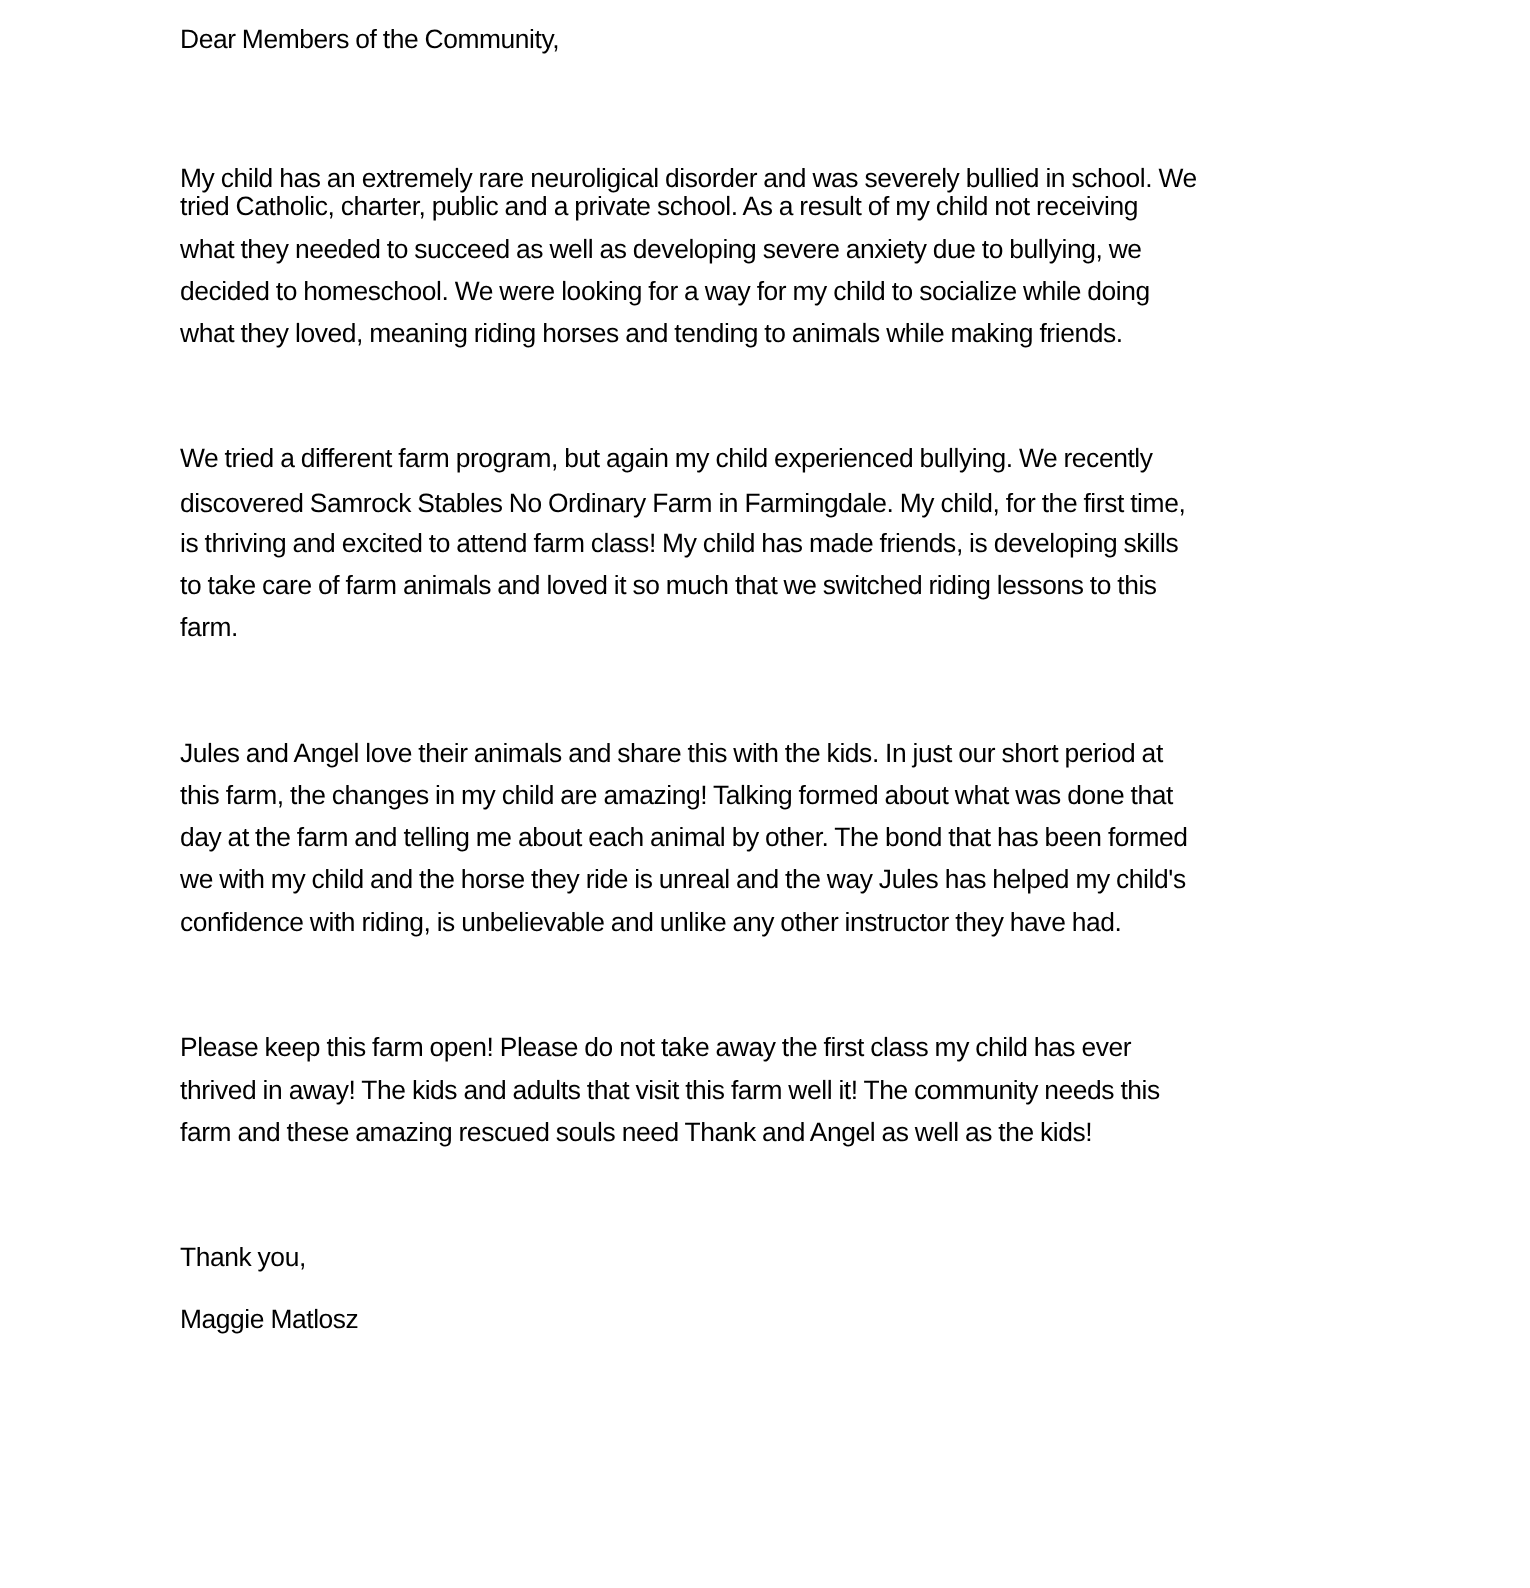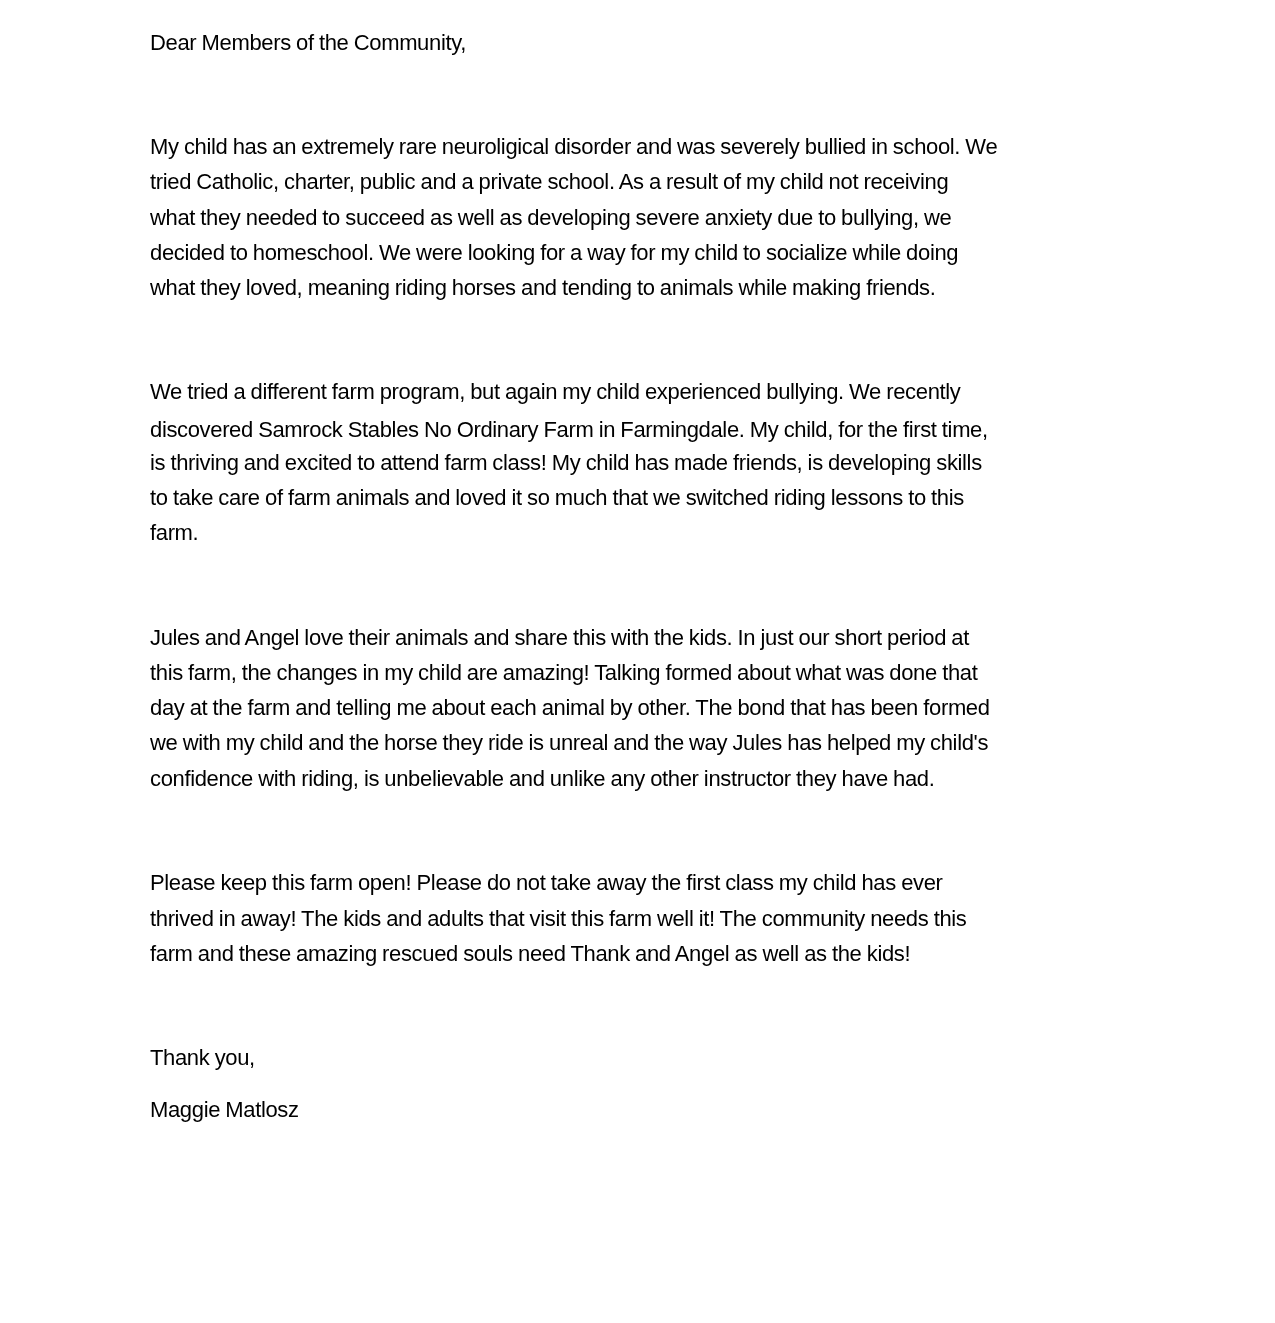--- a/index.html
+++ b/index.html
@@ -22,31 +22,30 @@
       width: 980px;
     }
     .line {
       position: absolute;
       left: 0;
       white-space: nowrap;
       font-size: 22px;
       line-height: 26px;
       letter-spacing: -0.35px;
       word-spacing: -0.5px;
-      margin-top: 10px;
     }
   </style>
 </head>
 <body>
 
 <div class="page">
   <div class="line" style="top:20px">Dear Members of the Community,</div>
 
   <div>
-    <div class="line" style="top:124px">My child has an extremely rare neuroligical disorder and was severely bullied in school. We</div>
+    <div class="line" style="top:136px">My child has an extremely rare neuroligical disorder and was severely bullied in school. We</div>
     <div class="line" style="top:159px">tried Catholic, charter, public and a private school. As a result of my child not receiving</div>
     <div class="line" style="top:195px">what they needed to succeed as well as developing severe anxiety due to bullying, we</div>
     <div class="line" style="top:230px">decided to homeschool. We were looking for a way for my child to socialize while doing</div>
     <div class="line" style="top:265px">what they loved, meaning riding horses and tending to animals while making friends.</div>
   </div>
 
   <div>
     <div class="line" style="top:369px">We tried a different farm program, but again my child experienced bullying.  We recently</div>
     <div class="line" style="top:407px">discovered Samrock Stables No Ordinary Farm in Farmingdale. My child, for the first time,</div>
     <div class="line" style="top:440px">is thriving and excited to attend farm class! My child has made friends, is developing skills</div>

